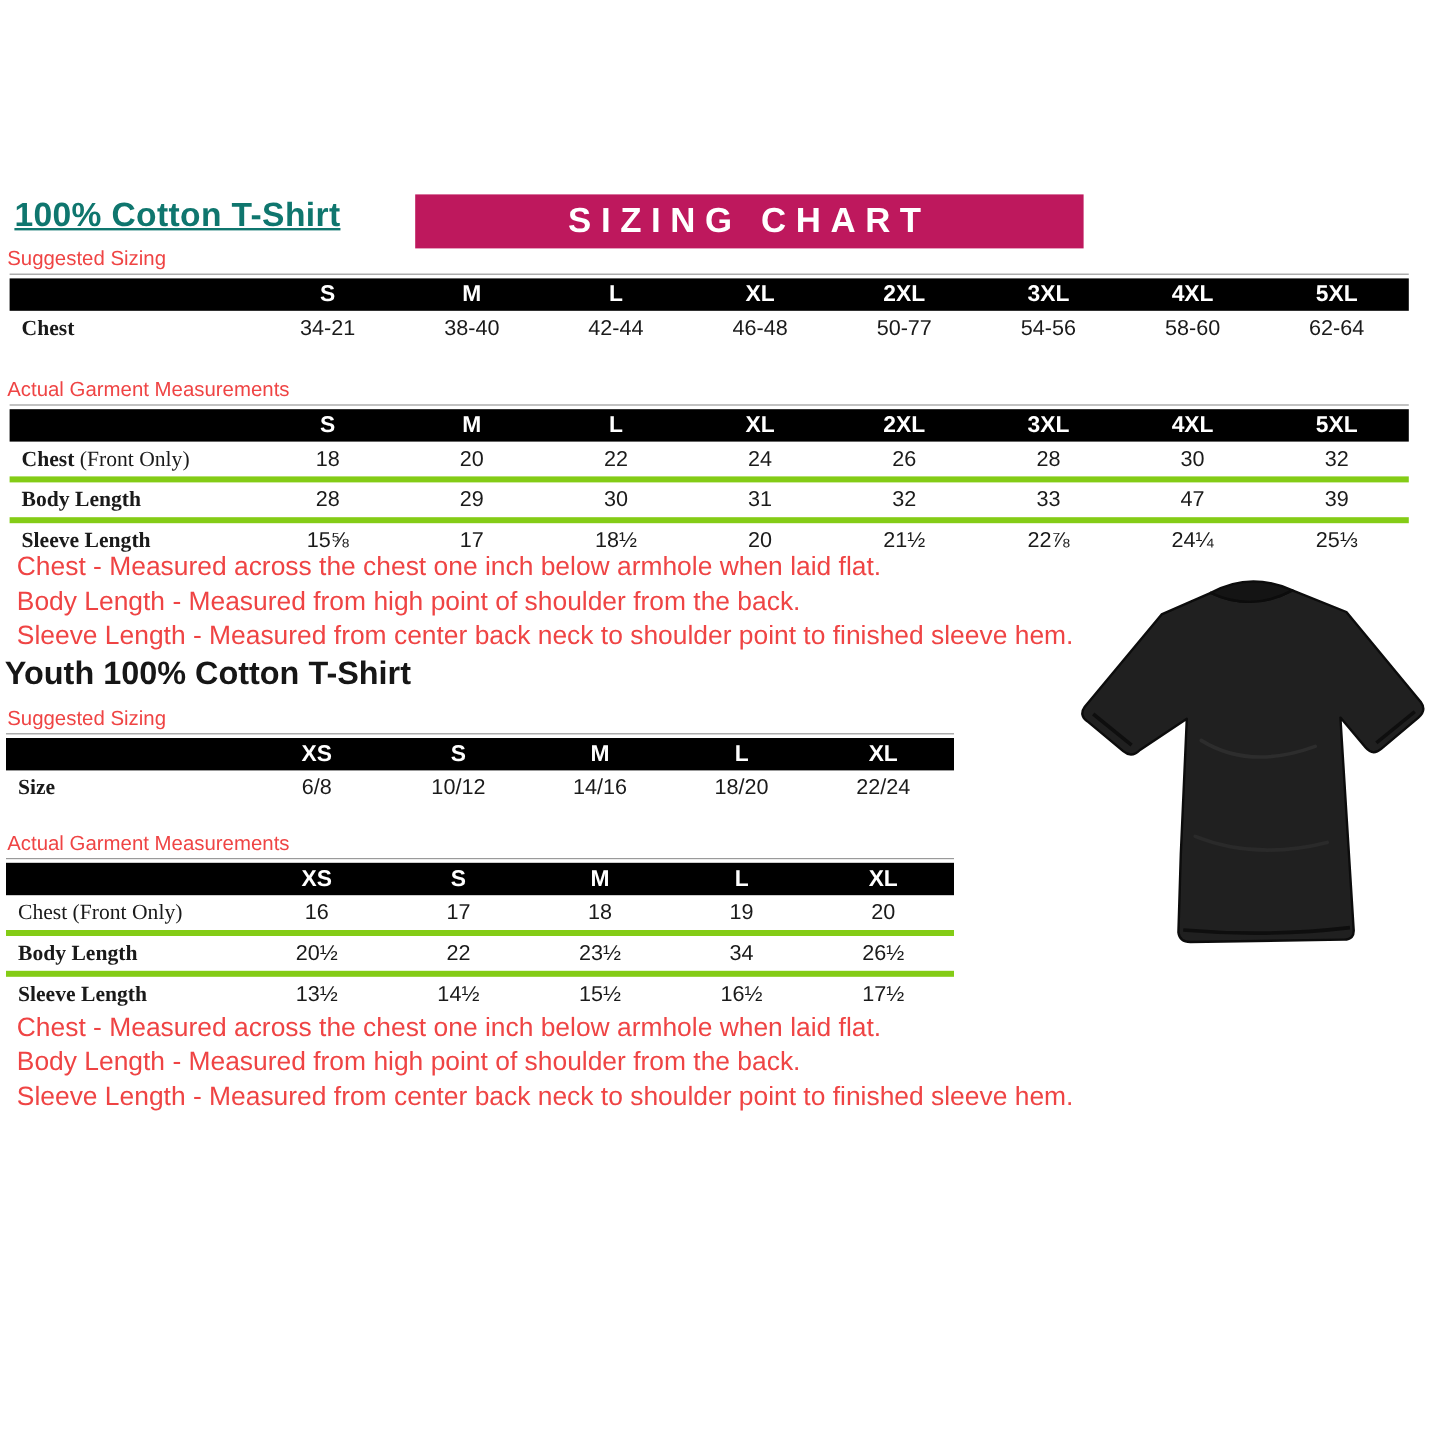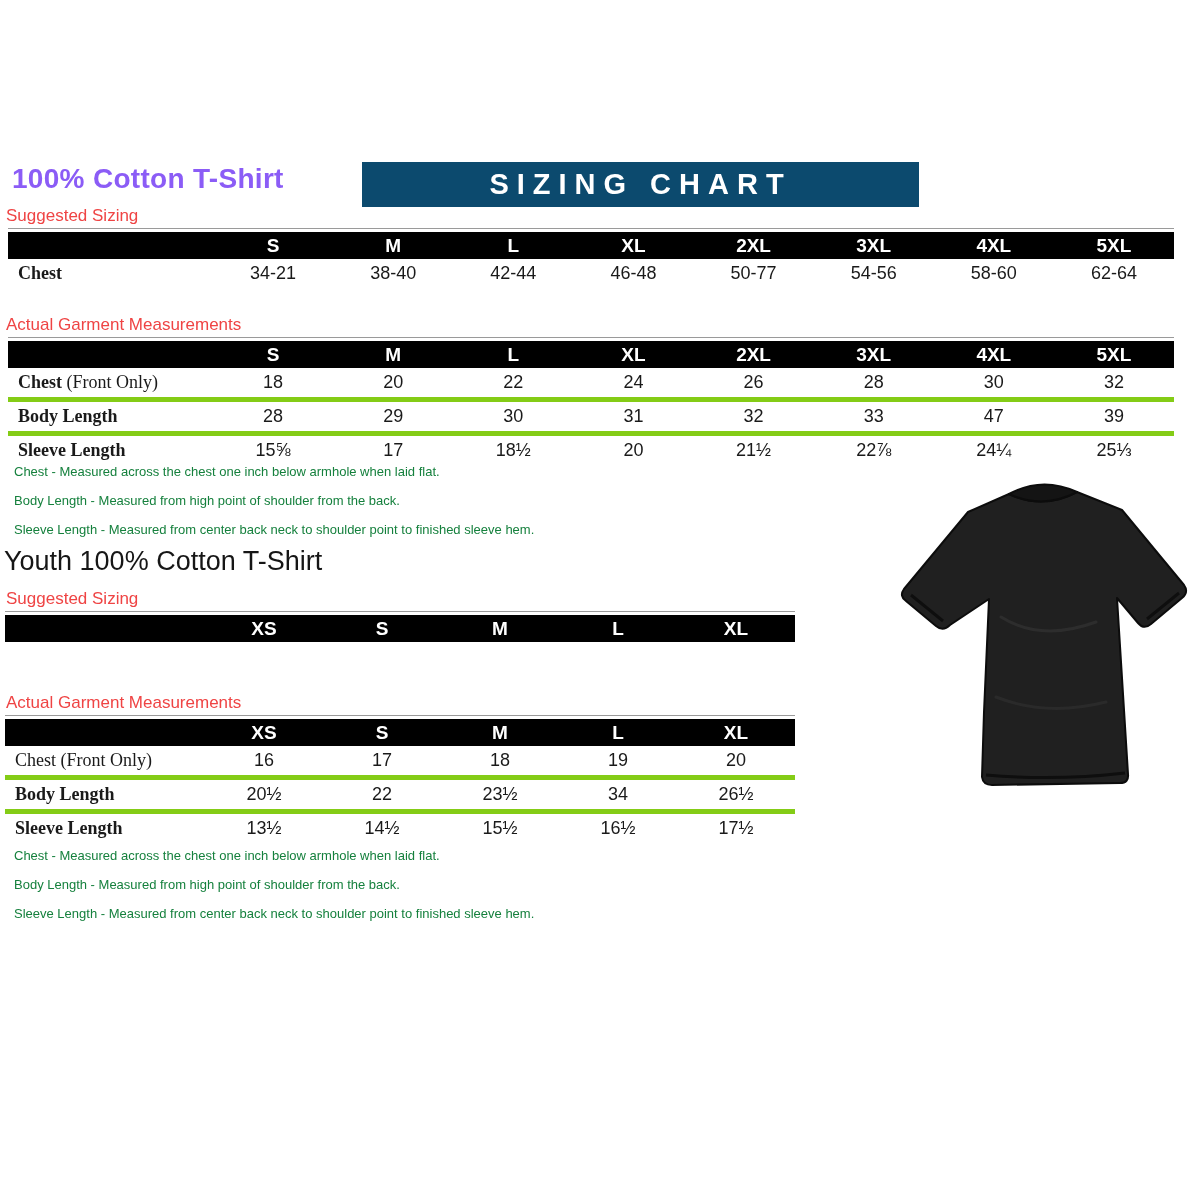--- a/index.html
+++ b/index.html
@@ -3,24 +3,24 @@
 <meta charset="utf-8">
 <style>
   html,body{margin:0;padding:0;}
   body{
     width:1200px;height:1200px;background:#ffffff;position:relative;
     font-family:"Liberation Sans", sans-serif;color:#1a1a1a;overflow:hidden;
   }
   .abs{position:absolute;}
 
   
-  .main-title{left:12px;top:163px;font-size:28px;font-weight:bold;letter-spacing:.3px;color:#8b5cf6;}
-  .youth-title{left:4px;top:546px;font-size:27px;font-weight:normal;color:#161616;}
+  .main-title{left:12px;top:163px;font-size:28px;font-weight:bold;letter-spacing:.3px;color:#0f766e;text-decoration:underline;}
+  .youth-title{left:4px;top:546px;font-size:27px;font-weight:bold;color:#161616;}
   .banner{
-    left:362px;top:162px;width:557px;height:45px;background:#0c4a6e;color:#fff;
+    left:346px;top:162px;width:557px;height:45px;background:#be185d;color:#fff;
     display:flex;align-items:center;justify-content:center;
     font-size:29px;font-weight:bold;letter-spacing:8px;
   }
   .seclabel{font-size:17px;color:#ef4444;}
   .sec1{left:6px;top:206px;}
   .sec2{left:6px;top:315px;}
   .sec3{left:6px;top:589px;}
   .sec4{left:6px;top:693px;}
 
   
@@ -33,21 +33,21 @@
   .trow.thead{background:#000;color:#fff;height:27px;font-weight:bold;}
   .cell{overflow:hidden;white-space:nowrap;}
   .cell.val{flex:1;text-align:center;font-size:18px;}
   .thead .cell.val{font-size:19px;}
   .cell.lbl{width:205px;padding-left:10px;box-sizing:border-box;font-size:18px;font-family:Liberation Serif, serif;}
   .youth-t .cell.lbl{width:200px;}
   .bold{font-weight:bold;}
   .table .trow:not(.thead) + .trow{border-top:5px solid #84cc16;}
 
   
-  .notes .note{font-size:13px;line-height:29px;white-space:nowrap;color:#15803d;}
+  .notes .note{font-size:22px;line-height:29px;white-space:nowrap;color:#ef4444;}
   .notes1{left:14px;top:457px;}
   .notes2{left:14px;top:841px;}
 
   
   .shirt{left:891px;top:467px;width:309px;height:352px;}
 </style>
 </head>
 <body>
 
 <div class="abs main-title">100% Cotton T-Shirt</div>
@@ -137,20 +137,28 @@
 
 <div class="abs seclabel sec3">Suggested Sizing</div>
 <div class="abs table t3 youth-t">
     <div class="trow thead">
       <div class="cell lbl"></div>
       <div class="cell val">XS</div>
       <div class="cell val">S</div>
       <div class="cell val">M</div>
       <div class="cell val">L</div>
       <div class="cell val">XL</div>
+    </div>
+    <div class="trow">
+      <div class="cell lbl"><span class="bold">Size</span></div>
+      <div class="cell val">6/8</div>
+      <div class="cell val">10/12</div>
+      <div class="cell val">14/16</div>
+      <div class="cell val">18/20</div>
+      <div class="cell val">22/24</div>
     </div>
   </div>
 
 <div class="abs seclabel sec4">Actual Garment Measurements</div>
 <div class="abs table t4 youth-t">
     <div class="trow thead">
       <div class="cell lbl"></div>
       <div class="cell val">XS</div>
       <div class="cell val">S</div>
       <div class="cell val">M</div>

